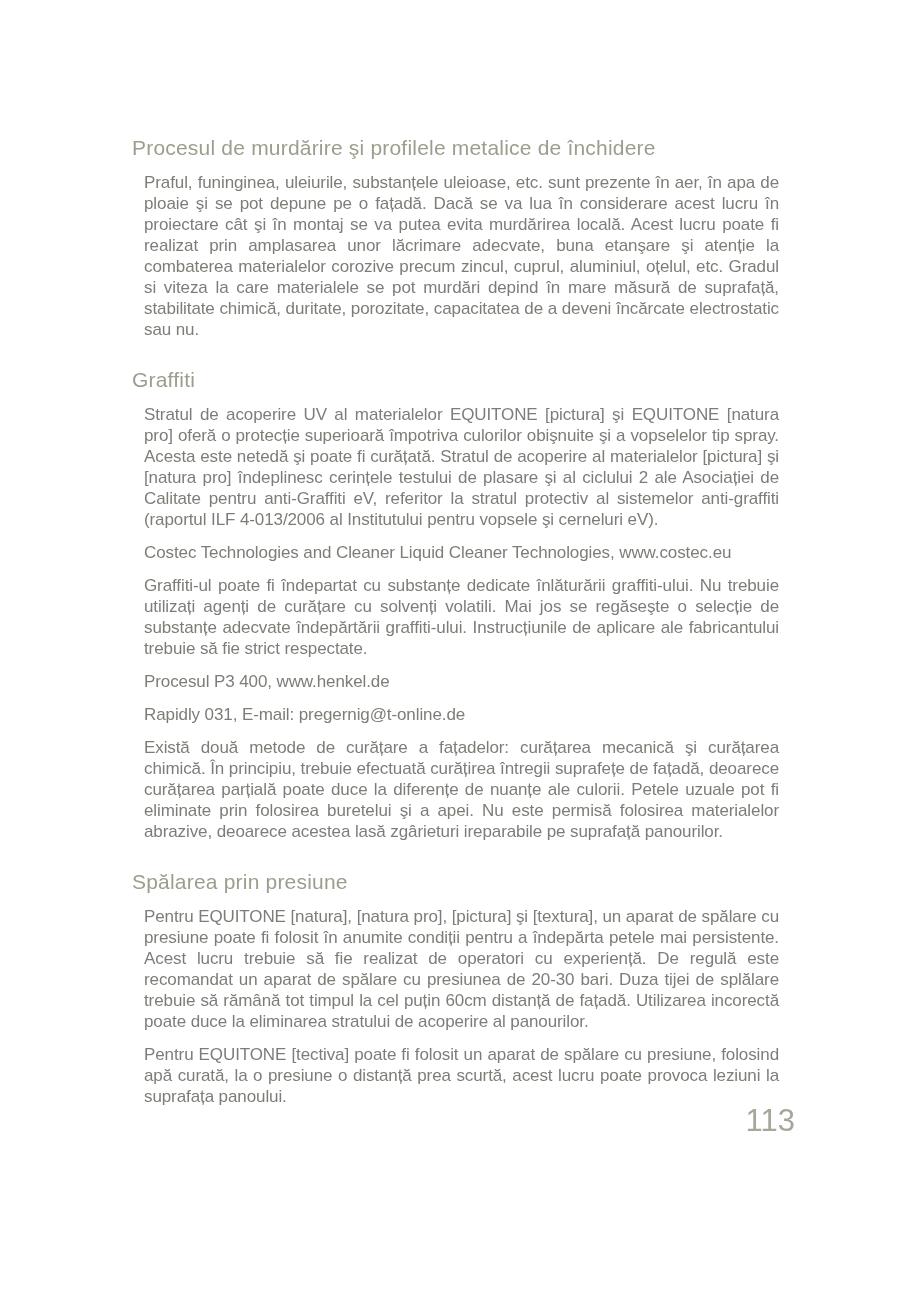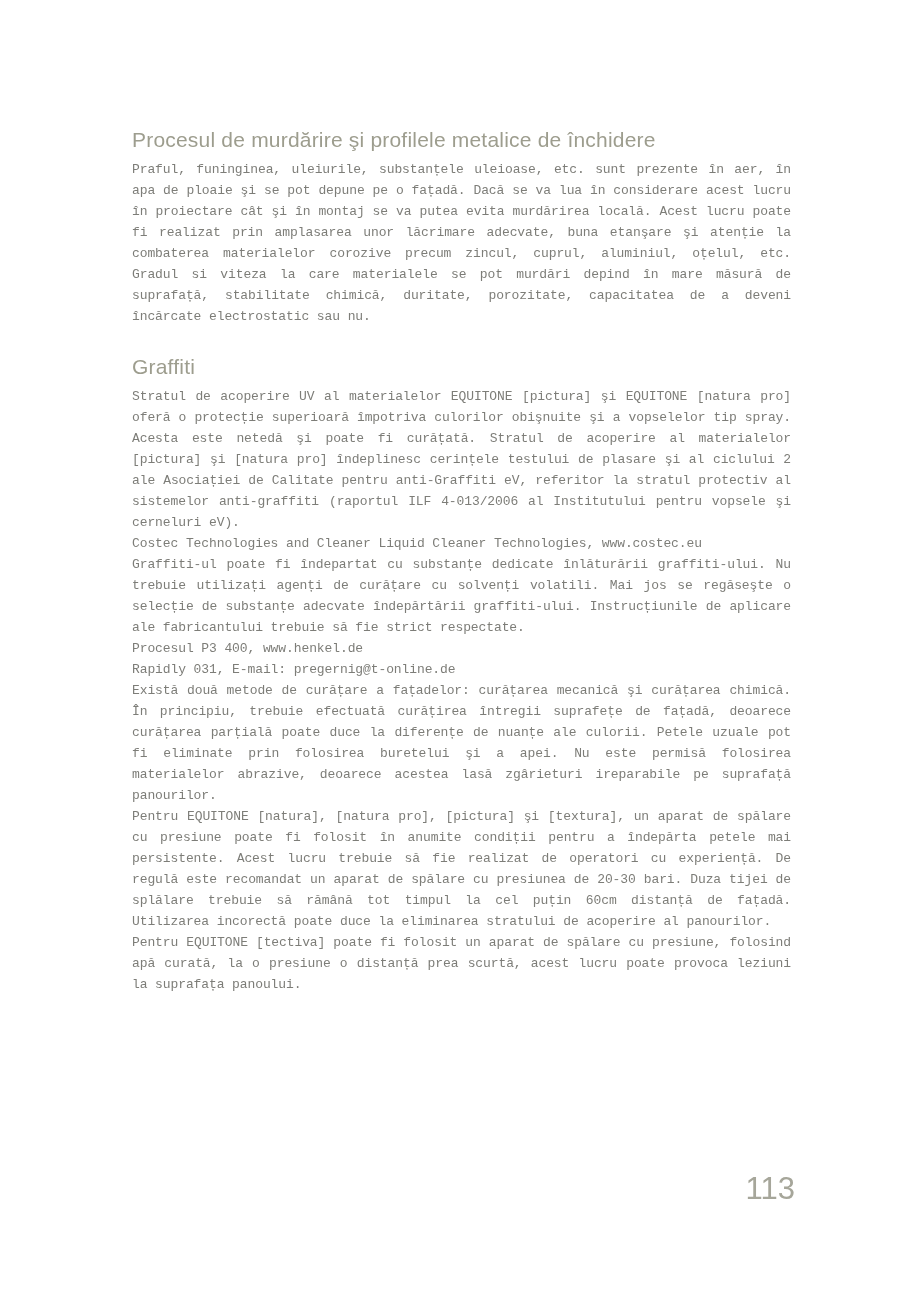--- a/index.html
+++ b/index.html
@@ -24,37 +24,36 @@
   }
   .section-heading {
     font-size: 21px;
     font-weight: 400;
     line-height: 25px;
     letter-spacing: 0.2px;
     color: var(--heading-color, #9d9d8e);
     margin: 27px 0 7px 0;
   }
   .section:first-child .section-heading {
-    margin-top: 0;
+    margin-top: 8px;
   }
   .body-paragraph {
-    font-size: 13px;
+    font-size: 17px;
     line-height: 21px;
     letter-spacing: -0.1px;
     color: var(--body-color, #7d7d78);
     text-align: justify;
-    margin: 0;
-    font-family: Liberation Mono, monospace;
+    margin: 12px;
   }
   .body-paragraph.single-line {
     text-align: left;
   }
   .page-number {
     position: absolute;
-    top: 1172px;
+    top: 1104px;
     right: 125px;
     font-size: 31px;
     line-height: 34px;
     font-weight: 400;
     color: var(--pagenum-color, #a6a69a);
   }
 </style>
 </head>
 <body>
 
@@ -73,20 +72,21 @@
       <p class="body-paragraph">Graffiti-ul poate fi îndepartat cu substanțe dedicate înlăturării graffiti-ului. Nu trebuie utilizați agenți de curățare cu solvenți volatili. Mai jos se regăseşte o selecție de substanțe adecvate îndepărtării graffiti-ului. Instrucțiunile de aplicare ale fabricantului trebuie să fie strict respectate.</p>
       <p class="body-paragraph single-line">Procesul P3 400, www.henkel.de</p>
       <p class="body-paragraph single-line">Rapidly 031, E-mail: pregernig@t-online.de</p>
     </div>
 
     <div class="section">
       <p class="body-paragraph">Există două metode de curățare a fațadelor: curățarea mecanică şi curățarea chimică. În principiu, trebuie efectuată curățirea întregii suprafețe de fațadă, deoarece curățarea parțială poate duce la diferențe de nuanțe ale culorii. Petele uzuale pot fi eliminate prin folosirea buretelui şi a apei. Nu este permisă folosirea materialelor abrazive, deoarece acestea lasă zgârieturi ireparabile pe suprafață panourilor.</p>
     </div>
 
     <div class="section">
+      <h2 class="section-heading">Spălarea prin presiune</h2>
       <p class="body-paragraph">Pentru EQUITONE [natura], [natura pro], [pictura] şi [textura], un aparat de spălare cu presiune poate fi folosit în anumite condiții pentru a îndepărta petele mai persistente. Acest lucru trebuie să fie realizat de operatori cu experiență. De regulă este recomandat un aparat de spălare cu presiunea de 20-30 bari. Duza tijei de splălare trebuie să rămână tot timpul la cel puțin 60cm distanță de fațadă. Utilizarea incorectă poate duce la eliminarea stratului de acoperire al panourilor.</p>
       <p class="body-paragraph">Pentru EQUITONE [tectiva] poate fi folosit un aparat de spălare cu presiune, folosind apă curată, la o presiune o distanță prea scurtă, acest lucru poate provoca leziuni la suprafața panoului.</p>
     </div>
 
   </div>
 
   <div class="page-number">113</div>
 </div>
 
 </body></html>

